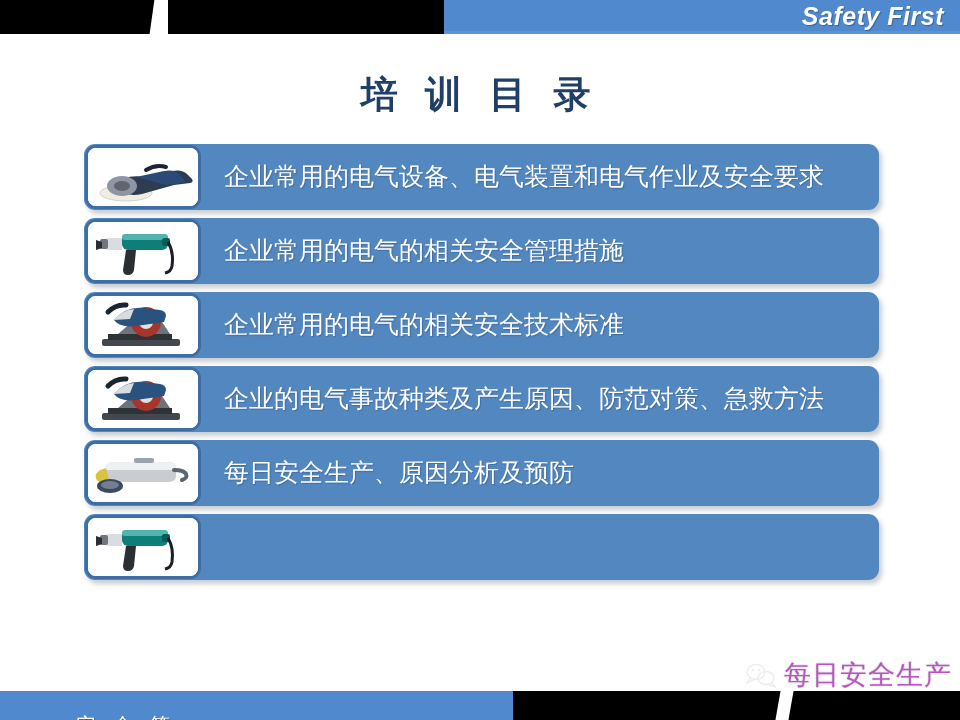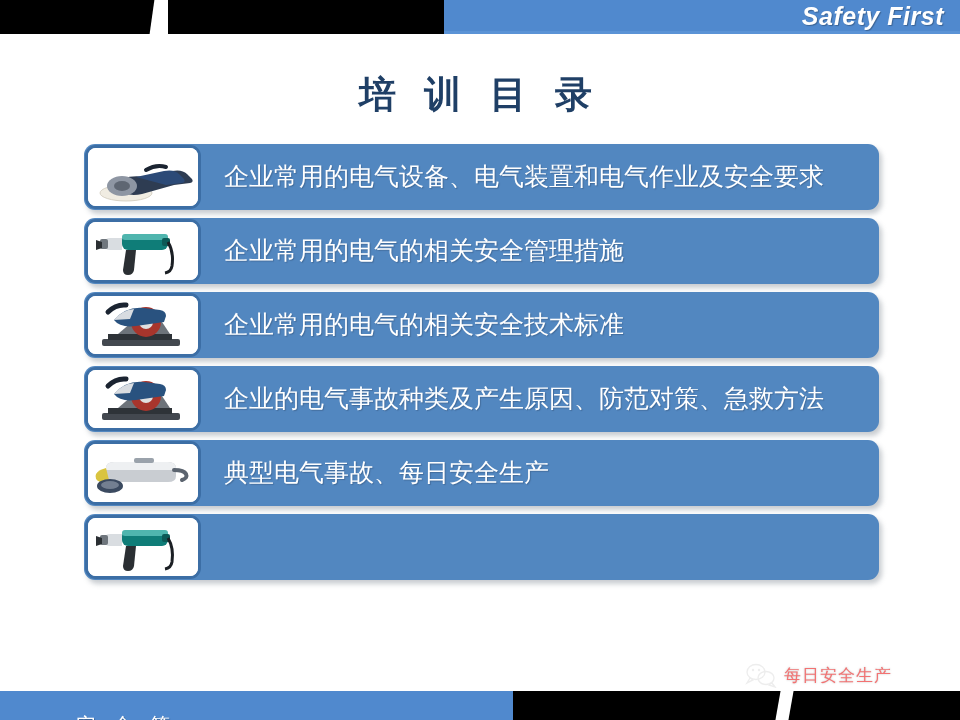--- a/index.html
+++ b/index.html
@@ -75,21 +75,21 @@
     white-space: nowrap;
   }
 
   
   .slide-title {
     position: absolute;
     top: 70px;
     left: 0;
     width: 960px;
     text-align: center;
-    font-family: Liberation Sans, sans-serif;
+    font-family: Liberation Serif, serif;
     font-weight: bold;
     font-size: 37px;
     letter-spacing: 9px;
     color: #1f3f66;
     white-space: nowrap;
   }
 
   
   .agenda {
     position: absolute;
@@ -151,22 +151,22 @@
     width: 212px;
     height: 32px;
     display: flex;
     align-items: center;
     gap: 6px;
     opacity: 0.75;
   }
   .watermark-icon { width: 34px; height: 26px; display:block; }
   .watermark-text {
     font-family: "Liberation Serif", "DejaVu Serif", serif;
-    font-size: 17px;
-    color: #ef4444;
+    font-size: 27px;
+    color: #a21caf;
     letter-spacing: 1px;
     text-shadow: 0 0 2px rgba(150,150,150,0.8);
     white-space: nowrap;
   }
 
   
   .footer {
     position: absolute;
     left: 0;
     top: 691px;
@@ -308,21 +308,21 @@
         <rect width="110" height="58" fill="#ffffff"></rect>
         <path d="M26 18 h54 q8 0 8 6 v8 q0 6 -8 6 h-54 q-8 0 -8 -6 v-8 q0 -6 8 -6z" fill="#c9cdd2"></path>
         <path d="M26 18 h54 q8 0 8 6 v2 h-70 v-2 q0 -6 8 -6z" fill="#eef0f2"></path>
         <path d="M18 24 q-8 2 -10 6 q-2 5 4 8 l10 2z" fill="#d9c43f"></path>
         <ellipse cx="22" cy="42" rx="13" ry="7" fill="#3b4a60"></ellipse>
         <ellipse cx="22" cy="41" rx="9" ry="4" fill="#737f91"></ellipse>
         <path d="M86 26 q10 0 12 4 q2 4 -4 6" stroke="#5b646f" stroke-width="4" fill="none" stroke-linecap="round"></path>
         <rect x="46" y="14" width="20" height="5" rx="2" fill="#9aa2ab"></rect>
       </svg>
     </div>
-    <div class="row-label">典型电气事故、每日安全生产</div>
+    <div class="row-label">每日安全生产、原因分析及预防</div>
   </div>
 
   <div class="agenda-row">
     <div class="row-bar"></div>
     <div class="row-icon-box">
       <svg viewBox="0 0 110 58" xmlns="http://www.w3.org/2000/svg">
         <rect width="110" height="58" fill="#ffffff"></rect>
         <rect x="34" y="12" width="46" height="16" rx="6" fill="#0f7d78"></rect>
         <rect x="34" y="12" width="46" height="6" rx="3" fill="#4fb5ae"></rect>
         <path d="M34 16 h-12 q-5 0 -5 4 v4 q0 4 5 4 h12z" fill="#d9dde1"></path>

